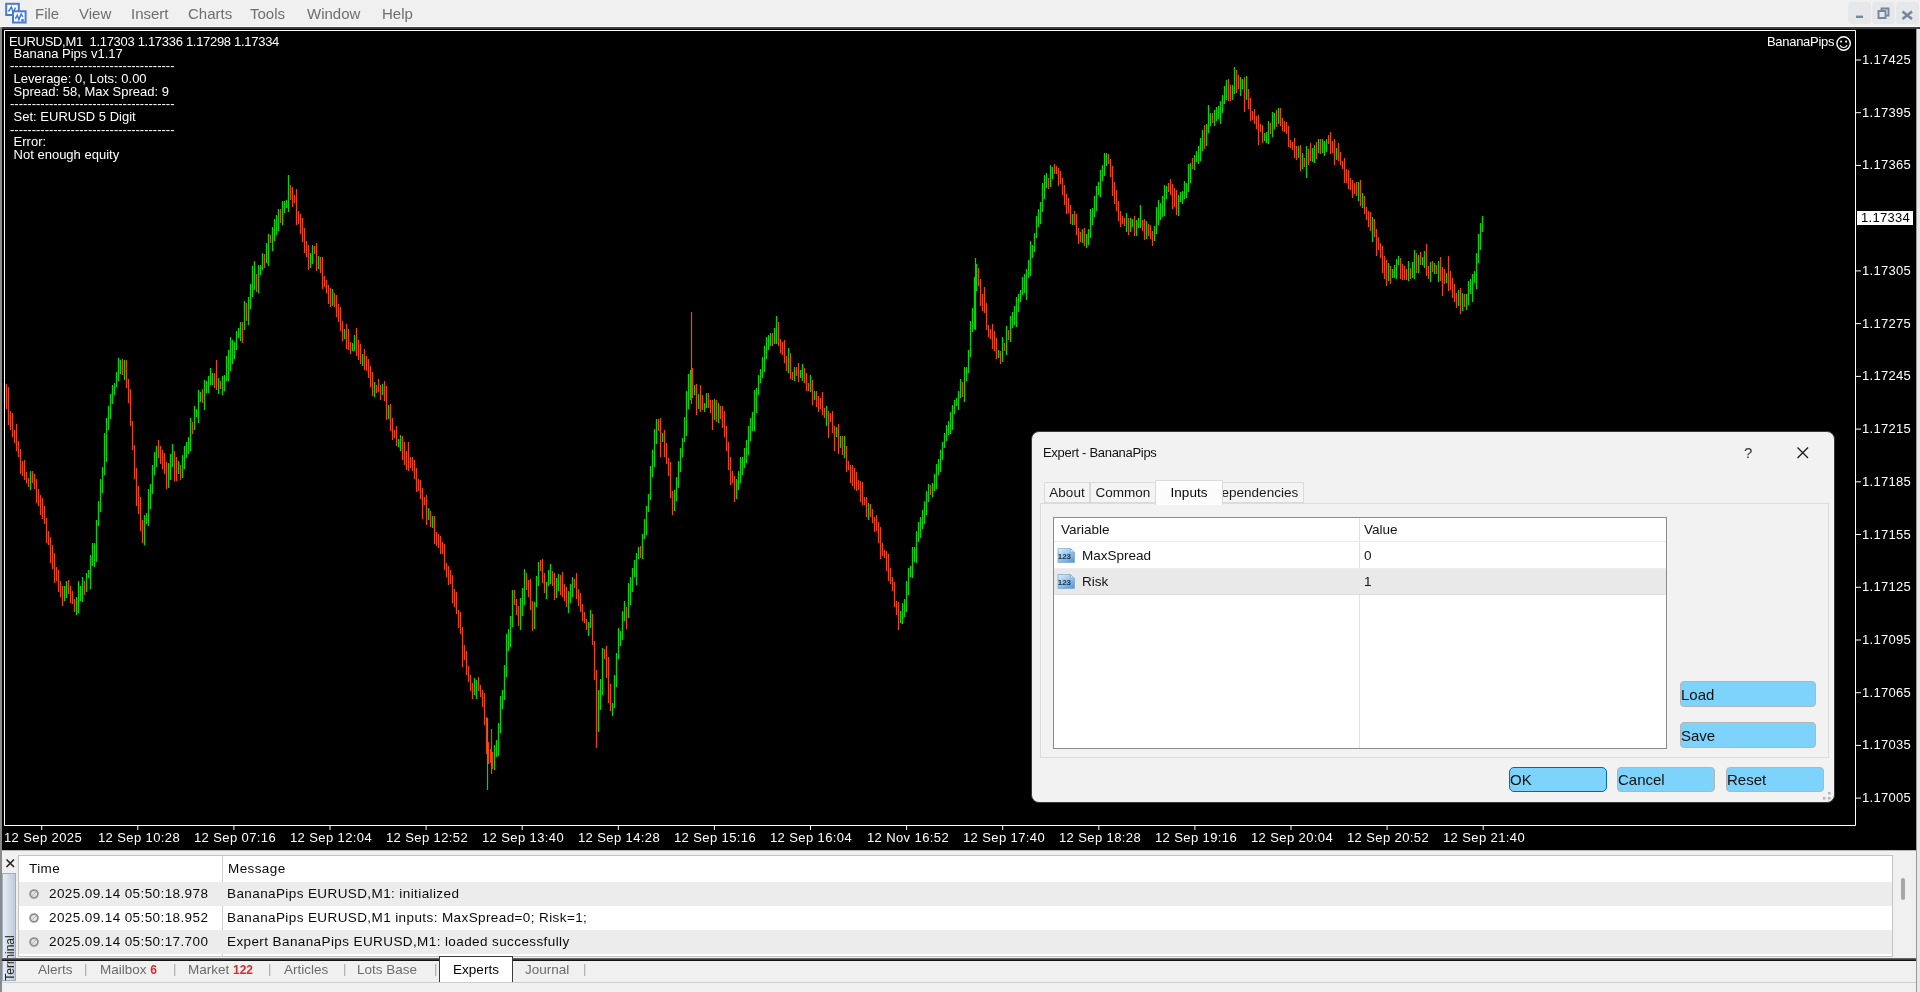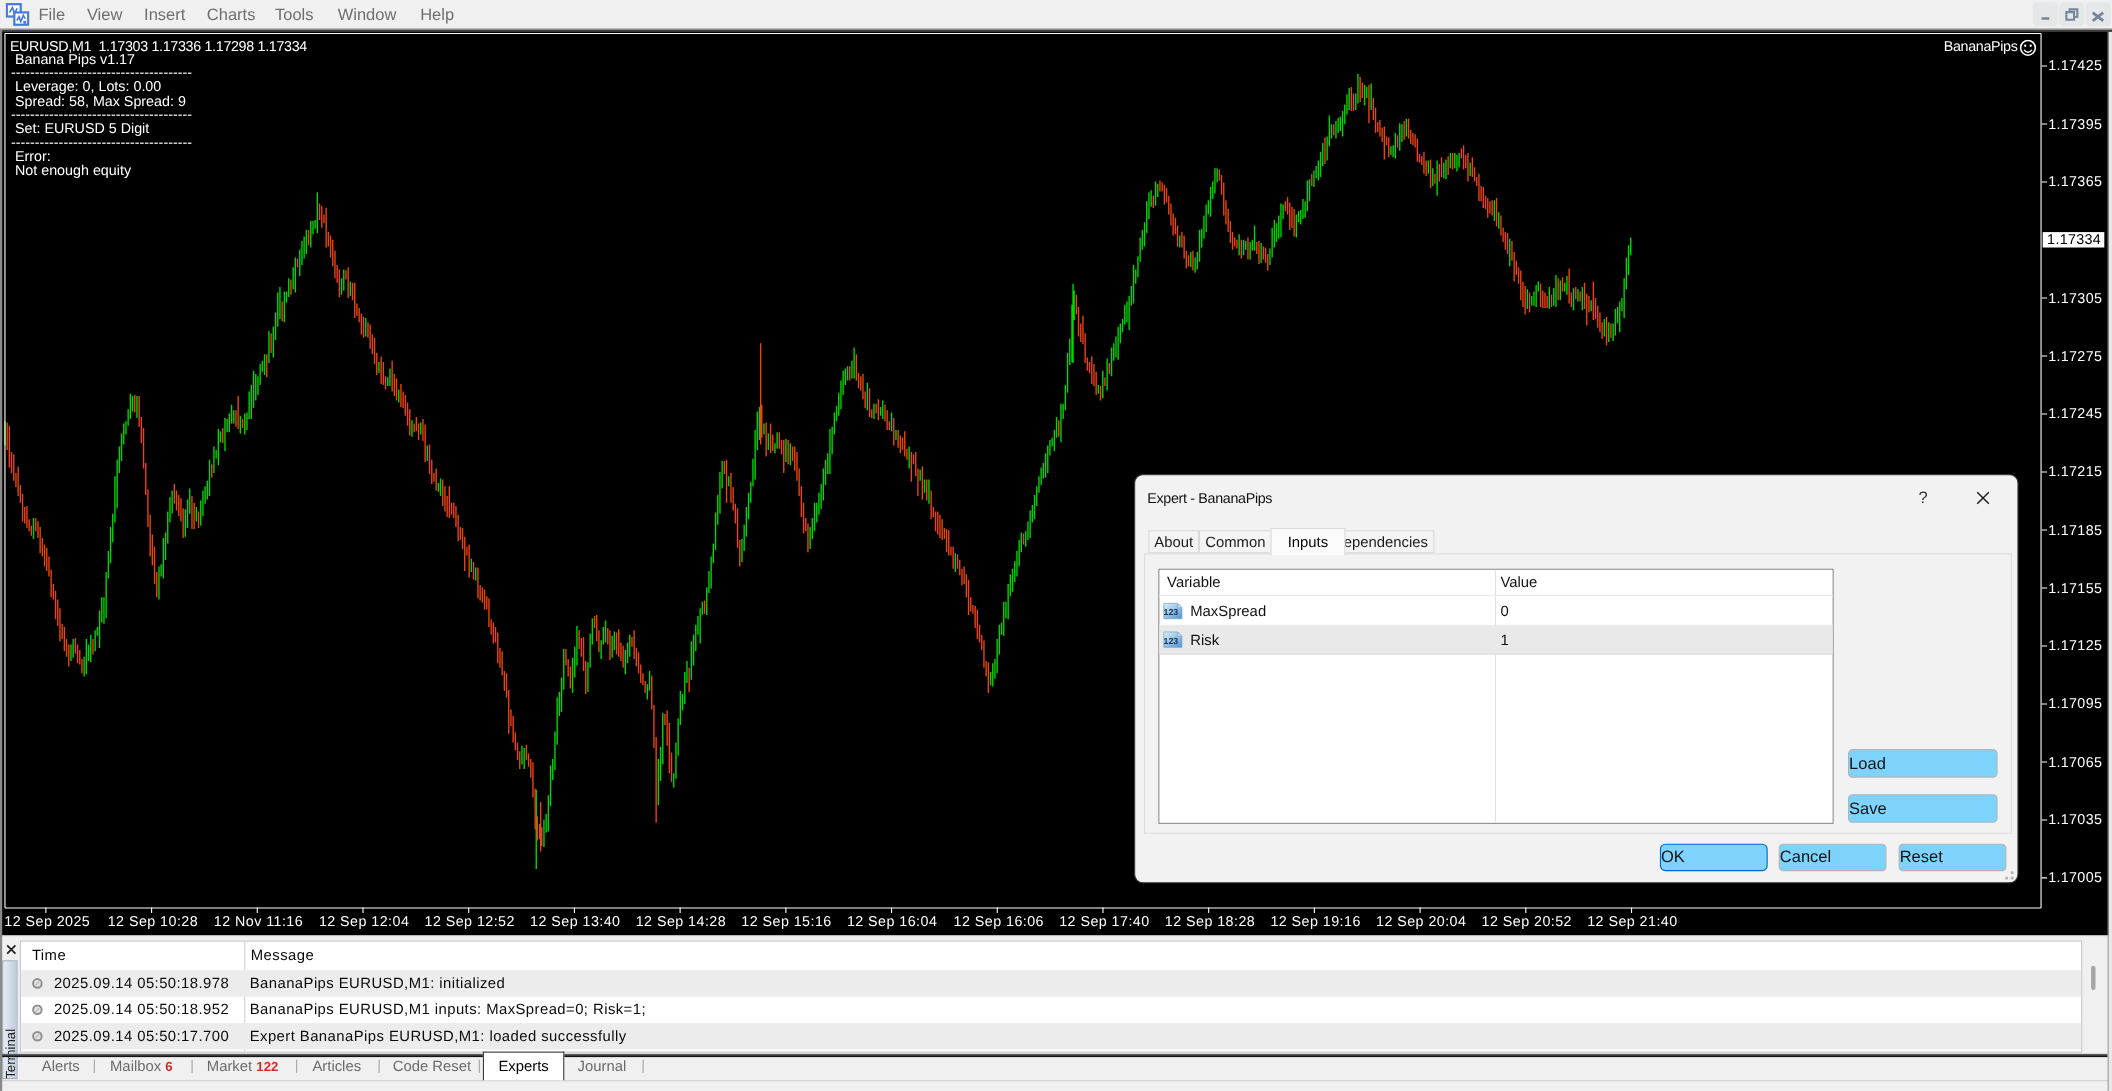--- a/index.html
+++ b/index.html
@@ -142,28 +142,28 @@
     <div class="plab" style="top:392px">1.17215</div>
     <div class="plab" style="top:445px">1.17185</div>
     <div class="plab" style="top:498px">1.17155</div>
     <div class="plab" style="top:550px">1.17125</div>
     <div class="plab" style="top:603px">1.17095</div>
     <div class="plab" style="top:656px">1.17065</div>
     <div class="plab" style="top:708px">1.17035</div>
     <div class="plab" style="top:761px">1.17005</div>
   <div class="tlab" style="left:-6px">12 Sep 2025</div>
     <div class="tlab" style="left:90px">12 Sep 10:28</div>
-    <div class="tlab" style="left:186px">12 Nov 11:16</div>
+    <div class="tlab" style="left:186px">12 Sep 07:16</div>
     <div class="tlab" style="left:282px">12 Sep 12:04</div>
     <div class="tlab" style="left:378px">12 Sep 12:52</div>
     <div class="tlab" style="left:474px">12 Sep 13:40</div>
     <div class="tlab" style="left:570px">12 Sep 14:28</div>
     <div class="tlab" style="left:666px">12 Sep 15:16</div>
     <div class="tlab" style="left:762px">12 Sep 16:04</div>
-    <div class="tlab" style="left:859px">12 Sep 16:06</div>
+    <div class="tlab" style="left:859px">12 Nov 16:52</div>
     <div class="tlab" style="left:955px">12 Sep 17:40</div>
     <div class="tlab" style="left:1051px">12 Sep 18:28</div>
     <div class="tlab" style="left:1147px">12 Sep 19:16</div>
     <div class="tlab" style="left:1243px">12 Sep 20:04</div>
     <div class="tlab" style="left:1339px">12 Sep 20:52</div>
     <div class="tlab" style="left:1435px">12 Sep 21:40</div>
   <div id="curprice">1.17334</div>
 </div>
 
 <div class="abs" style="left:1917px;top:29px;width:3px;height:963px;background:#e8e8e8;z-index:40"></div>
@@ -267,18 +267,18 @@
   <div class="abs" style="left:0;top:106.8px;width:1916px;height:2.8px;background:linear-gradient(#777,#000)"></div>
   <div id="experts-tab">Experts</div>
   <span class="btab" style="left:38px">Alerts</span>
   <span class="bsep" style="left:84px">|</span>
   <span class="btab" style="left:100px">Mailbox <span class="rednum">6</span></span>
   <span class="bsep" style="left:173px">|</span>
   <span class="btab" style="left:188px">Market <span class="rednum">122</span></span>
   <span class="bsep" style="left:268px">|</span>
   <span class="btab" style="left:284px">Articles</span>
   <span class="bsep" style="left:343px">|</span>
-  <span class="btab" style="left:357px">Code Reset</span>
+  <span class="btab" style="left:357px">Lots Base</span>
   <span class="bsep" style="left:434px">|</span>
   <span class="btab" style="left:525px">Journal</span>
   <span class="bsep" style="left:583px">|</span>
   <div id="statusline"></div>
 </div>
 
 </body></html>

